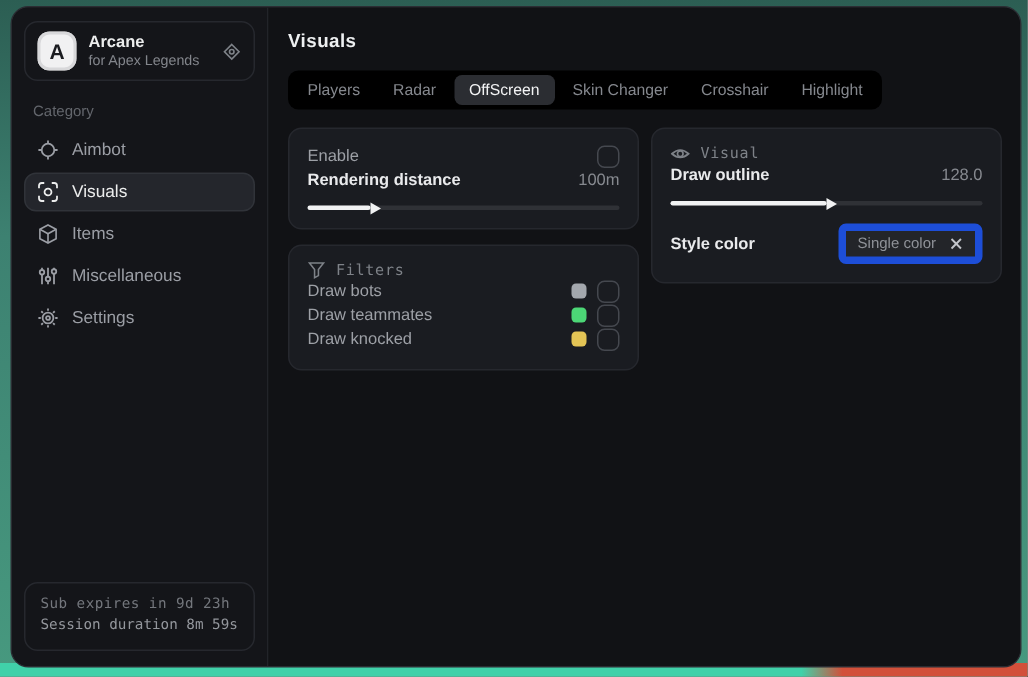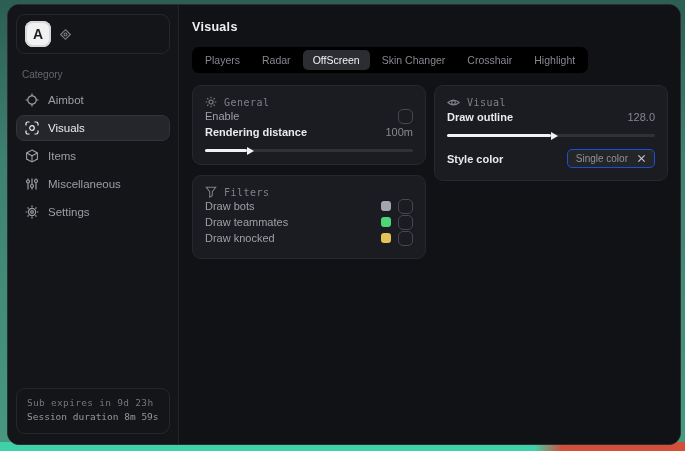--- a/index.html
+++ b/index.html
@@ -86,35 +86,39 @@
   .row-right{ display:flex; align-items:center; gap:7px; }
   .swatch{ width:10px; height:10px; border-radius:3px; }
   .slider{ position:relative; height:3px; background:#2f3136; border-radius:2px; margin-top:9px; }
   .slider-fill{ position:absolute; left:0; top:0; height:3px; background:#f1f2f3; border-radius:2px; }
   .slider-fill::after{
     content:""; position:absolute; right:-7px; top:50%; transform:translateY(-50%);
     border-left:7px solid #f1f2f3; border-top:4.5px solid transparent; border-bottom:4.5px solid transparent;
   }
   .chip{
     display:flex; align-items:center; gap:9px; background:#232529;
-    border:1px solid #1d4ed8; border-radius:5px; padding:3px 8px;
+    border:5px solid #1d4ed8; border-radius:5px; padding:3px 8px;
   }
   .chip-text{ color:#8f9298; font-size:10px; }
   .chip-x{ color:#c2c5ca; display:flex; }
   svg{ display:block; }
 </style>
 </head>
 <body>
 
 <div class="window">
 
   <div class="sidebar">
 
     <div class="app-card">
       <div class="logo">A</div>
+      <div class="app-texts">
+        <div class="app-title">Arcane</div>
+        <div class="app-sub">for Apex Legends</div>
+      </div>
       <div class="app-badge">
         <svg width="13" height="13" viewBox="0 0 14 14" fill="none" stroke="currentColor" stroke-width="1.2">
           <path d="M7 1.8 L12.2 7 L7 12.2 L1.8 7 Z"></path>
             <circle cx="7" cy="7" r="1.6"></circle>
         </svg>
       </div>
     </div>
 
     <div class="cat-label">Category</div>
 
@@ -203,36 +207,20 @@
       <div class="tab">Skin Changer</div>
       <div class="tab">Crosshair</div>
       <div class="tab">Highlight</div>
     </div>
 
     <div class="cards">
 
       <div class="col">
 
         <div class="card">
-          <div class="card-head">
-            <span>
-              <svg width="12" height="12" viewBox="0 0 14 14" fill="none" stroke="currentColor" stroke-width="1.3">
-                <circle cx="7" cy="7" r="2.4"></circle>
-                <line x1="7" y1="0.8" x2="7" y2="2.6"></line>
-                  <line x1="7" y1="11.4" x2="7" y2="13.2"></line>
-                <line x1="0.8" y1="7" x2="2.6" y2="7"></line>
-                  <line x1="11.4" y1="7" x2="13.2" y2="7"></line>
-                <line x1="2.6" y1="2.6" x2="3.9" y2="3.9"></line>
-                  <line x1="10.1" y1="10.1" x2="11.4" y2="11.4"></line>
-                <line x1="11.4" y1="2.6" x2="10.1" y2="3.9"></line>
-                  <line x1="3.9" y1="10.1" x2="2.6" y2="11.4"></line>
-              </svg>
-            </span>
-            <span>General</span>
-          </div>
           <div class="row">
             <span class="lbl">Enable</span>
             <span class="checkbox"></span>
           </div>
           <div class="row">
             <span class="lbl-strong">Rendering distance</span>
             <span class="val">100m</span>
           </div>
           <div class="slider">
             <div class="slider-fill" style="width: 20%;"></div>

